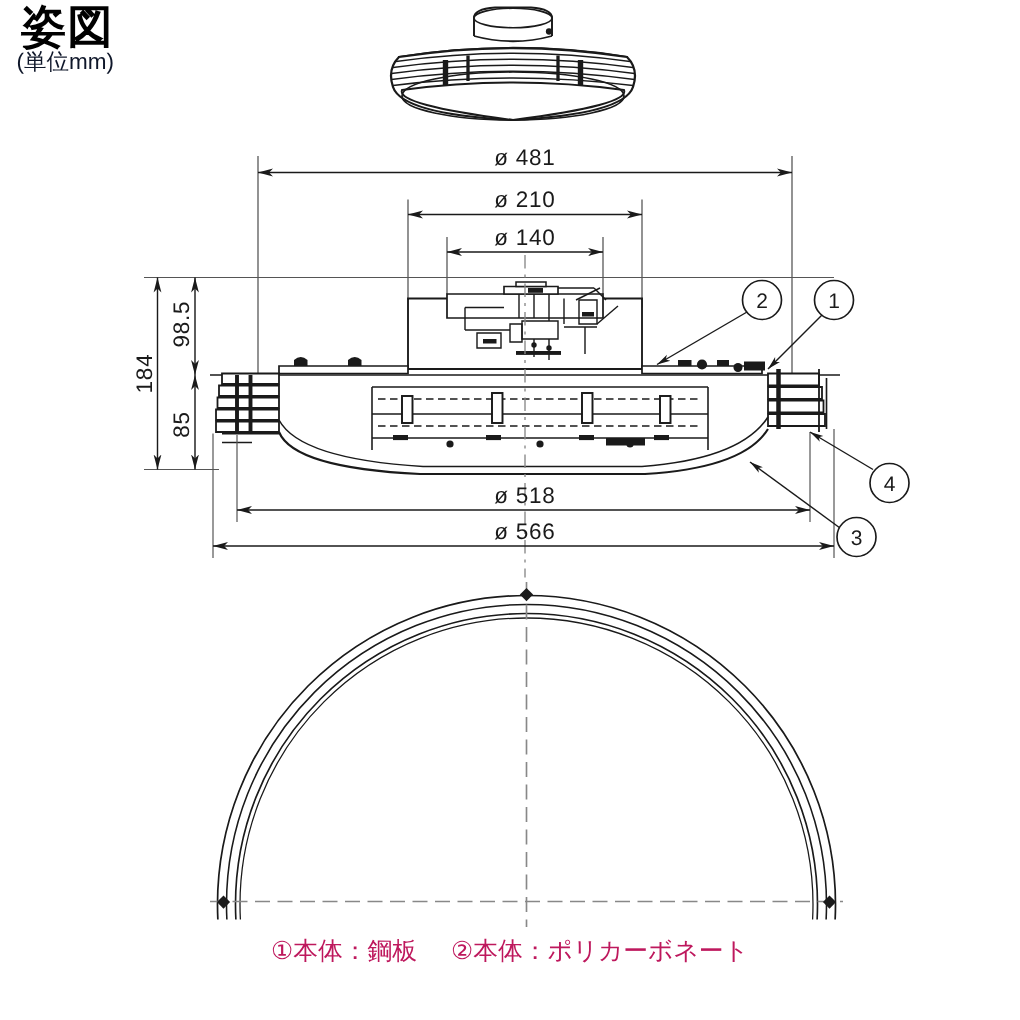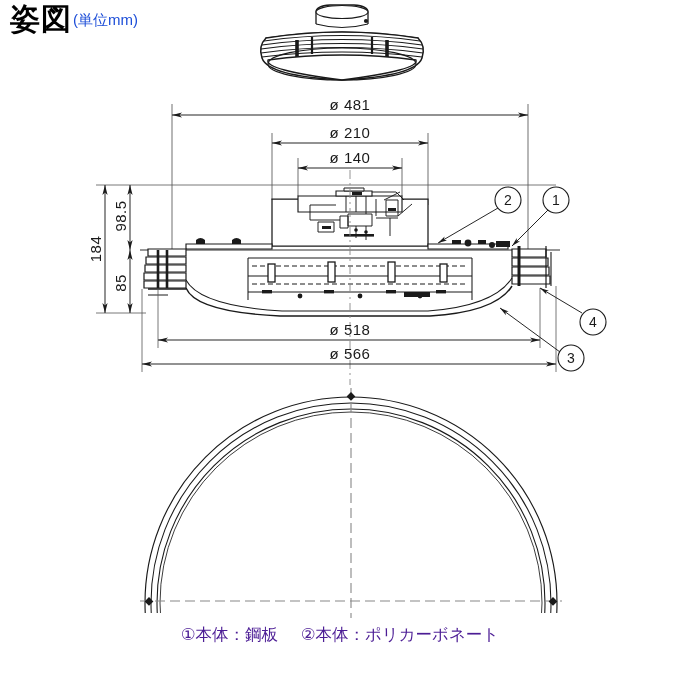--- a/index.html
+++ b/index.html
@@ -27,46 +27,47 @@
     left: 0;
     top: 0;
     width: 680px;
     height: 680px;
   }
   .title-block {
     position: absolute;
     left: 10px;
     top: 4px;
     display: flex;
-    align-items: center;
+    align-items: flex-end;
     white-space: nowrap;
+    flex-direction: column;
   }
   .title-main {
     font-size: 30px;
     font-weight: 700;
     letter-spacing: 1px;
     line-height: 1;
     color: #000;
   }
   .title-unit {
     font-size: 15px;
     font-weight: 500;
     line-height: 1;
-    color: #1d4ed8;
+    color: #0f172a;
     margin-left: 1px;
   }
   .legend {
     position: absolute;
     left: 0;
     top: 622px;
     width: 680px;
     text-align: center;
     font-size: 16.5px;
     line-height: 1.55;
-    color: #4c1d95;
+    color: #be185d;
     white-space: nowrap;
   }
   .legend-row {
     display: block;
   }
   .legend-item + .legend-item {
     margin-left: 18px;
   }
   
   text {

